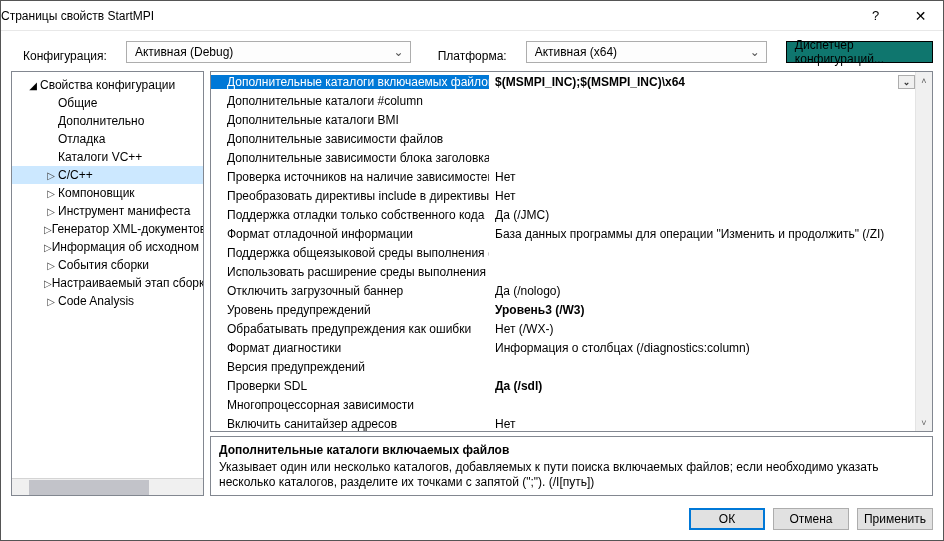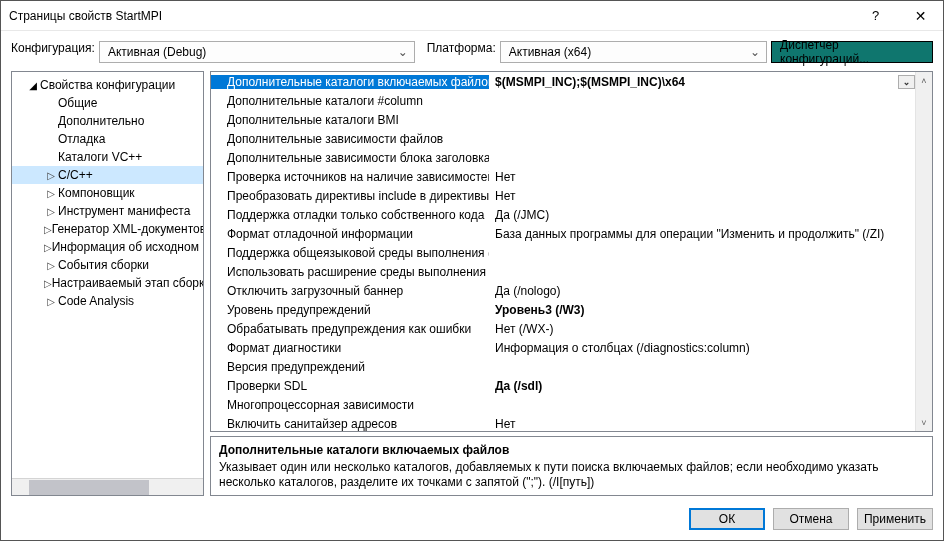--- a/index.html
+++ b/index.html
@@ -16,39 +16,39 @@
     background: #fff;
     display: flex;
     flex-direction: column;
     box-shadow: 0 4px 16px rgba(0,0,0,0.3);
   }
   
   .titlebar {
     height: 30px;
     display: flex;
     align-items: center;
-    padding-left: 8px;
+    padding-left: 0;
     background: #fff;
     border-bottom: 1px solid #e8e8e8;
     flex-shrink: 0;
   }
   .titlebar .title { flex: 1; font-size: 12px; }
   .titlebar .ctrls { display: flex; }
   .titlebar .ctrl {
     width: 45px; height: 30px;
     display: flex; align-items: center; justify-content: center;
     font-size: 13px; font-family: "Segoe UI", sans-serif;
   }
   .titlebar .ctrl.close { font-size: 14px; }
   
   .config-bar {
     display: flex;
-    align-items: flex-start;
-    gap: 4px;
-    padding: 10px 10px 8px 10px;
+    align-items: flex-end;
+    gap: 19px;
+    padding: 10px 10px 8px 22px;
     flex-shrink: 0;
   }
   .config-bar label { font-size: 12px; }
   .combo {
     display: flex; align-items: center;
     border: 1px solid #adadad;
     background: #fdfdfd;
     height: 22px;
     padding: 0 4px 0 8px;
     position: relative;

